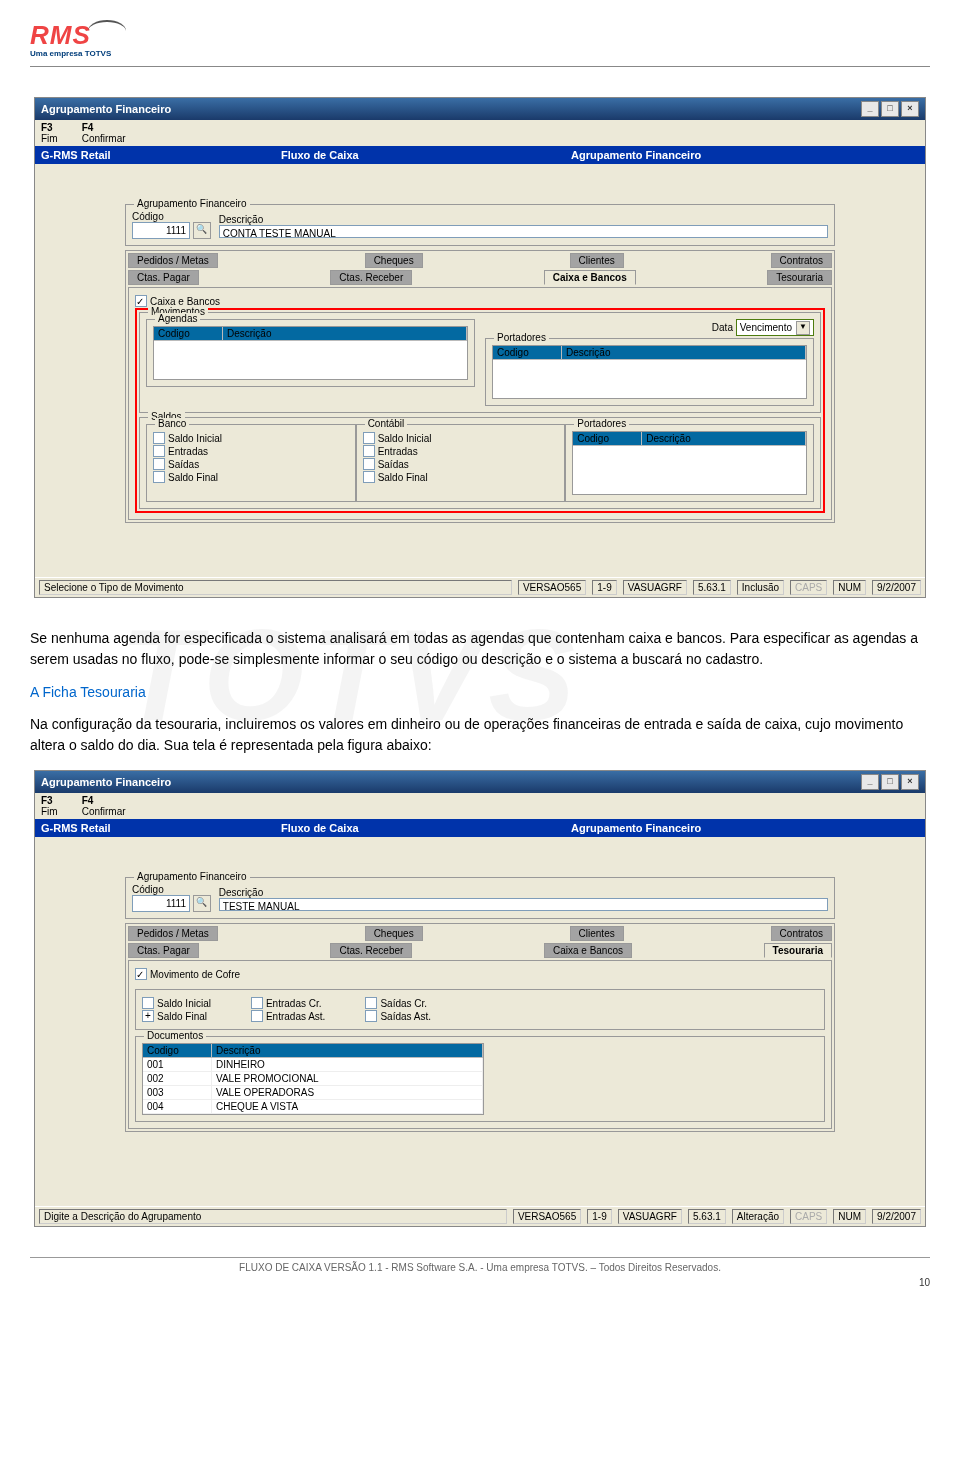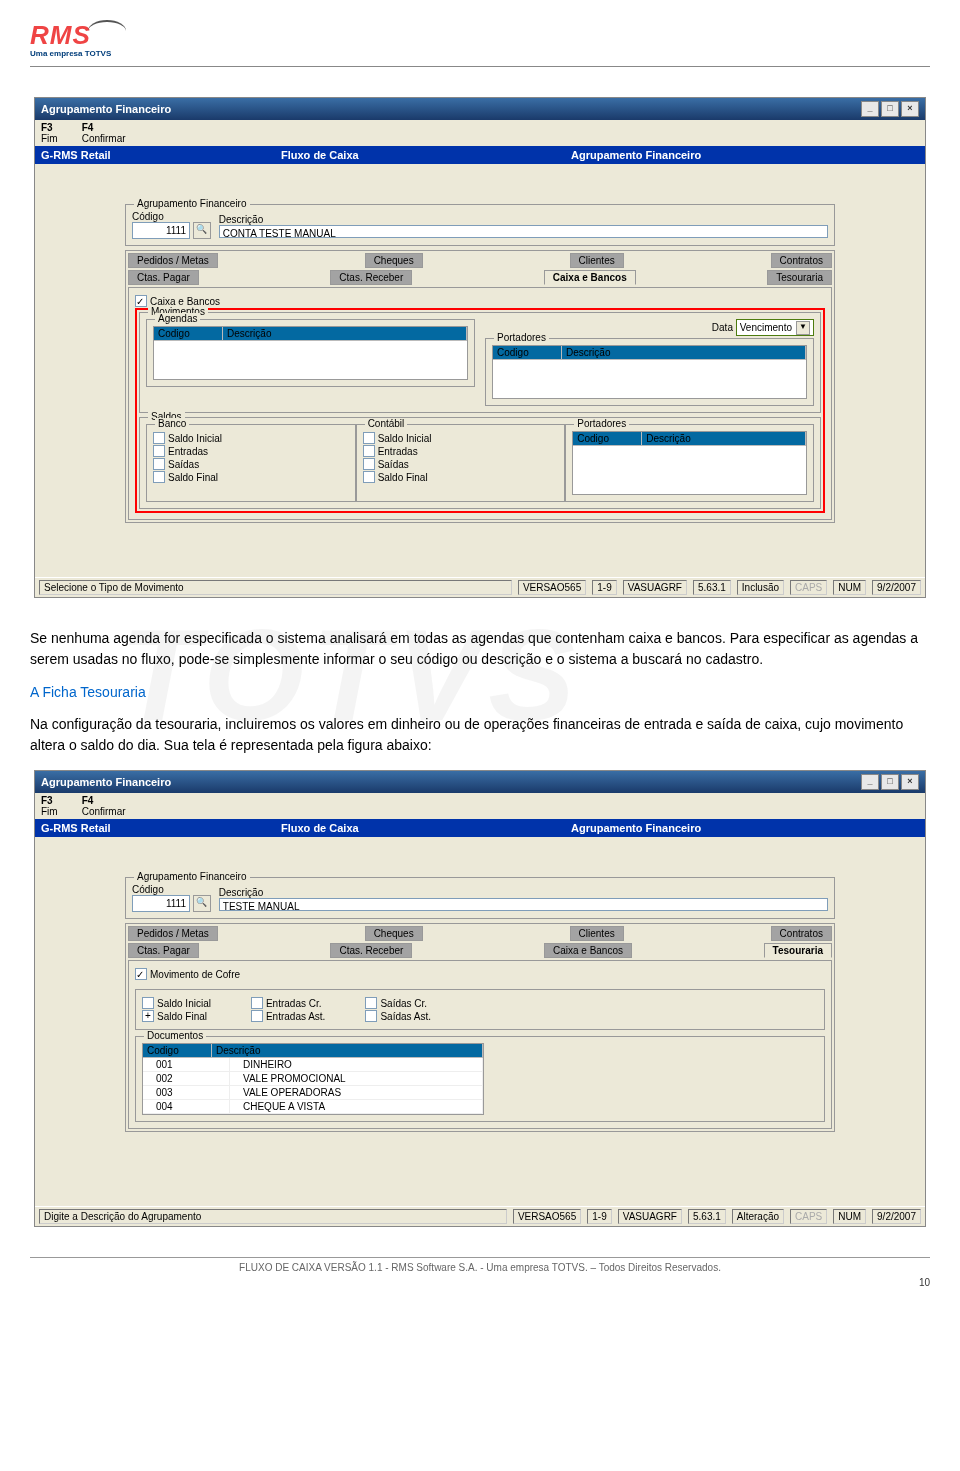--- a/index.html
+++ b/index.html
@@ -159,21 +159,21 @@
     border-right: 1px solid #bbb;
   }
   .grid .rows {
     height: 38px;
   }
   .grid .row {
     display: flex;
     border-bottom: 1px solid #eee;
   }
   .grid .row div {
-    padding: 1px 13px;
+    padding: 1px 4px;
     border-right: 1px solid #eee;
   }
   .redbox {
     border: 2px solid red;
     padding: 2px;
   }
   .saldos-row {
     display: flex;
   }
   .saldos-row .fieldset {

